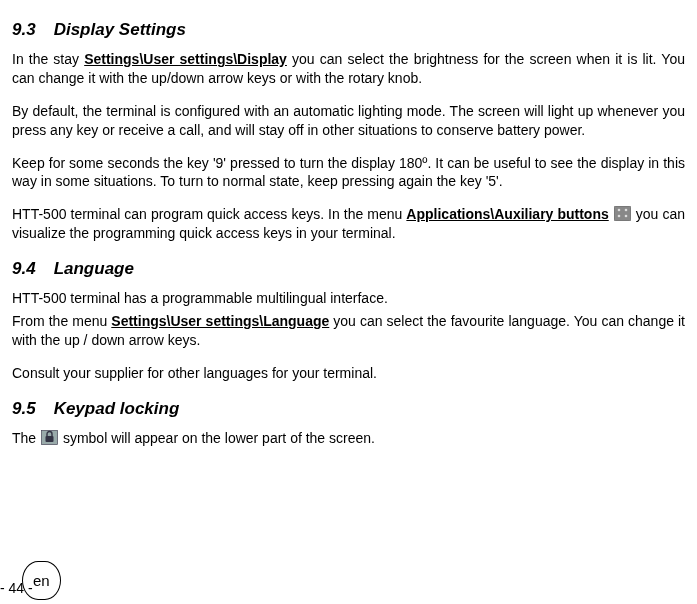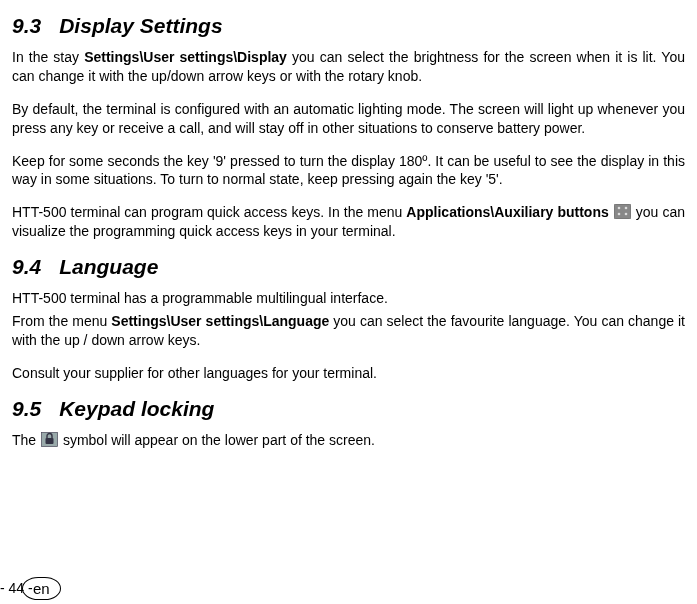--- a/index.html
+++ b/index.html
@@ -13,34 +13,35 @@
       font-family: Arial, Helvetica, sans-serif;
       font-size: 14px;
       color: #000;
       background: #fff;
       padding: 4px 12px 10px 12px;
       position: relative;
     }
     .section-heading {
       font-style: italic;
       font-weight: bold;
-      font-size: 21px;
+      font-size: 17px;
       margin-bottom: 10px;
-      margin-top: 10px;
+      margin-top: 16px;
     }
     .section-heading .num {
       margin-right: 18px;
     }
     p {
       text-align: justify;
       line-height: 1.35;
       margin-bottom: 14px;
     }
     .bold {
       font-weight: bold;
+      text-decoration: underline;
     }
     .inline-icon {
       display: inline-block;
       width: 17px;
       height: 15px;
       vertical-align: -2px;
       margin: 0 1px;
     }
     .inline-icon svg {
       display: block;
@@ -54,21 +55,21 @@
     }
     .page-number {
       font-size: 14px;
     }
     .lang-badge {
       position: absolute;
       left: 22px;
       bottom: -4px;
       border: 1px solid #000;
       border-radius: 50%/60%;
-      padding: 2px 10px;
+      padding: 10px 10px;
       font-size: 15px;
       margin-top: 32px;
     }
     .sect-block {
       margin-top: 14px;
     }
     .no-bottom {
       margin-bottom: 16px;
     }
     .small-bottom {

